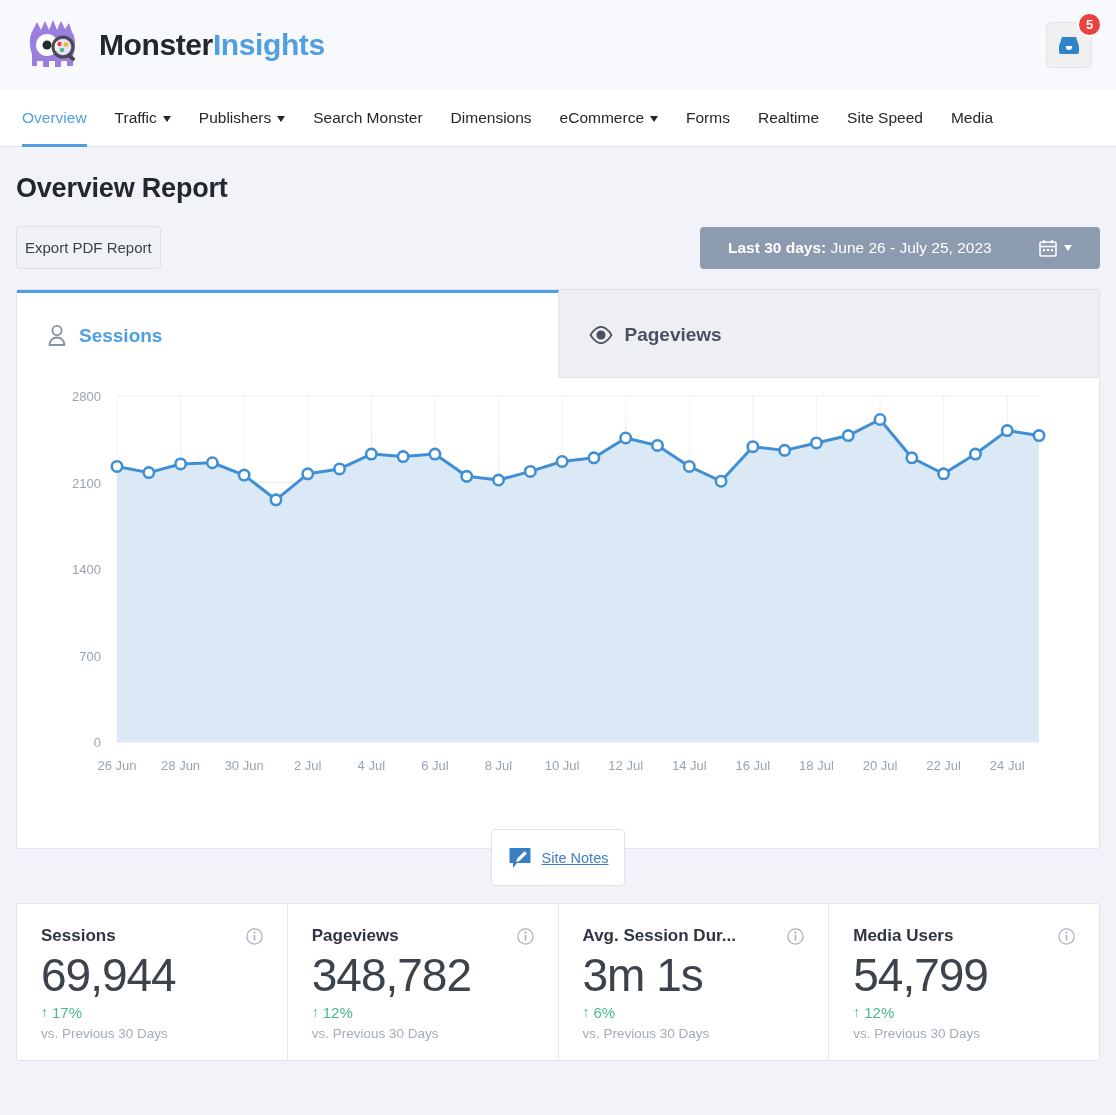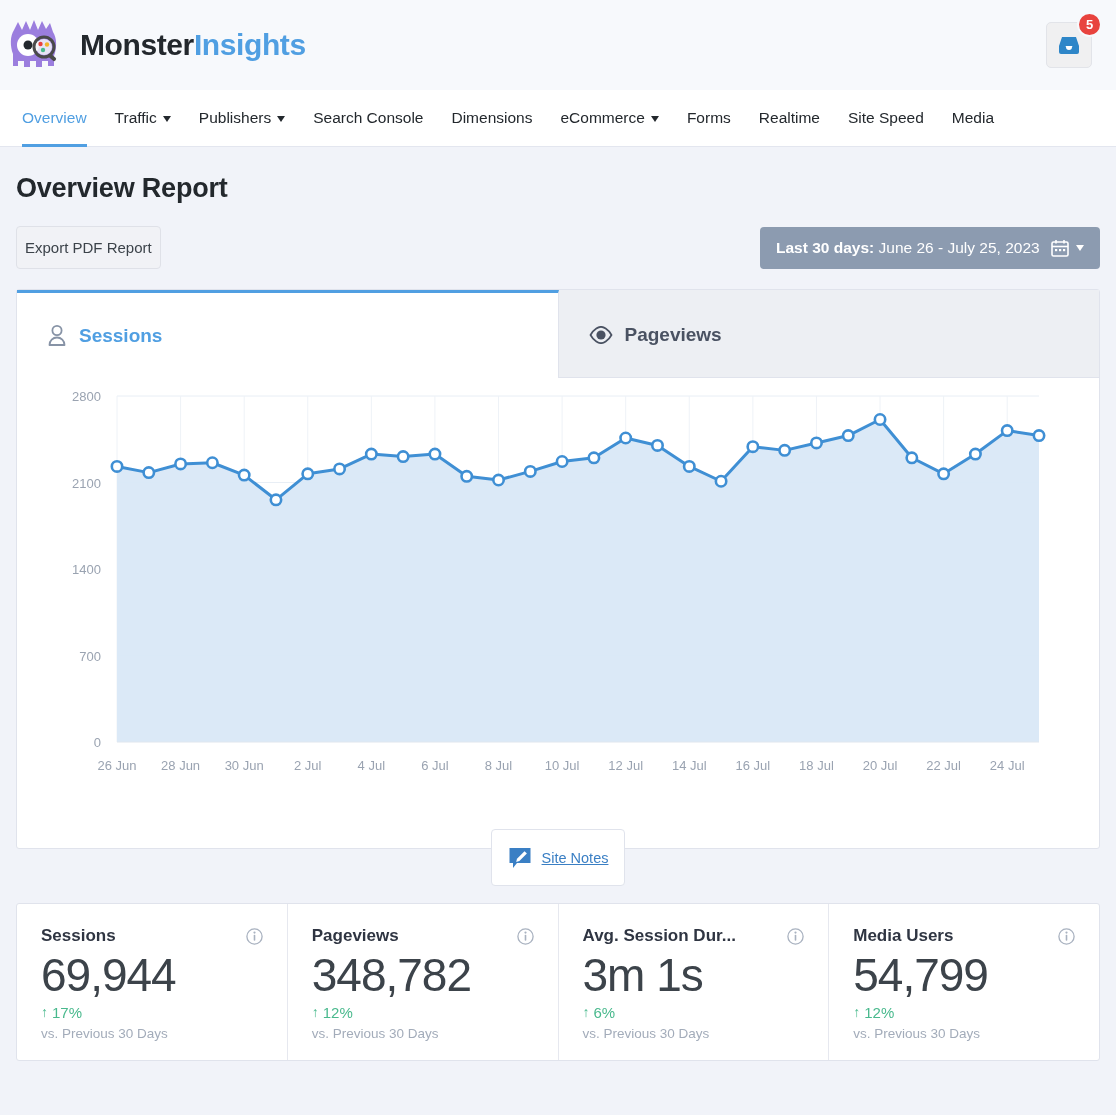--- a/index.html
+++ b/index.html
@@ -11,21 +11,21 @@
     -webkit-font-smoothing: antialiased;
     overflow: hidden;
   }
 
   
   .topbar {
     height: 90px;
     background: #f7f9fc;
     display: flex;
     align-items: center;
-    padding: 0 24px 0 4px;
+    padding: 0 24px 0 23px;
     position: relative;
   }
   .brand { display: flex; align-items: center; gap: 14px; }
   .mascot { width: 62px; height: 62px; position: relative; }
   .brand-text {
     font-size: 30px;
     font-weight: bold;
     letter-spacing: -0.4px;
     line-height: 1;
   }
@@ -109,24 +109,24 @@
     padding: 12px 8px;
     font-size: 15px;
     color: #3c434a;
     cursor: pointer;
   }
   .daterange {
     margin-left: auto;
     background: #8c9bb0;
     border-radius: 4px;
     height: 42px;
-    width: 340px;
+    width: 400px;
     display: flex; align-items: center;
     justify-content: space-between;
-    padding: 0 16px;
+    padding: 0 28px;
     color: #fff;
     font-size: 15.5px;
     cursor: pointer;
   }
   .daterange .dr-label { font-weight: bold; }
   .dr-right { display: flex; align-items: center; gap: 7px; }
   .dr-caret {
     width: 0; height: 0;
     border-left: 4.5px solid transparent;
     border-right: 4.5px solid transparent;
@@ -291,21 +291,21 @@
   </div>
   <div class="nav-item">
     <span>Traffic</span>
     <span class="caret"></span>
   </div>
   <div class="nav-item">
     <span>Publishers</span>
     <span class="caret"></span>
   </div>
   <div class="nav-item">
-    <span>Search Console</span>
+    <span>Search Monster</span>
   </div>
   <div class="nav-item">
     <span>Dimensions</span>
   </div>
   <div class="nav-item">
     <span>eCommerce</span>
     <span class="caret"></span>
   </div>
   <div class="nav-item">
     <span>Forms</span>

